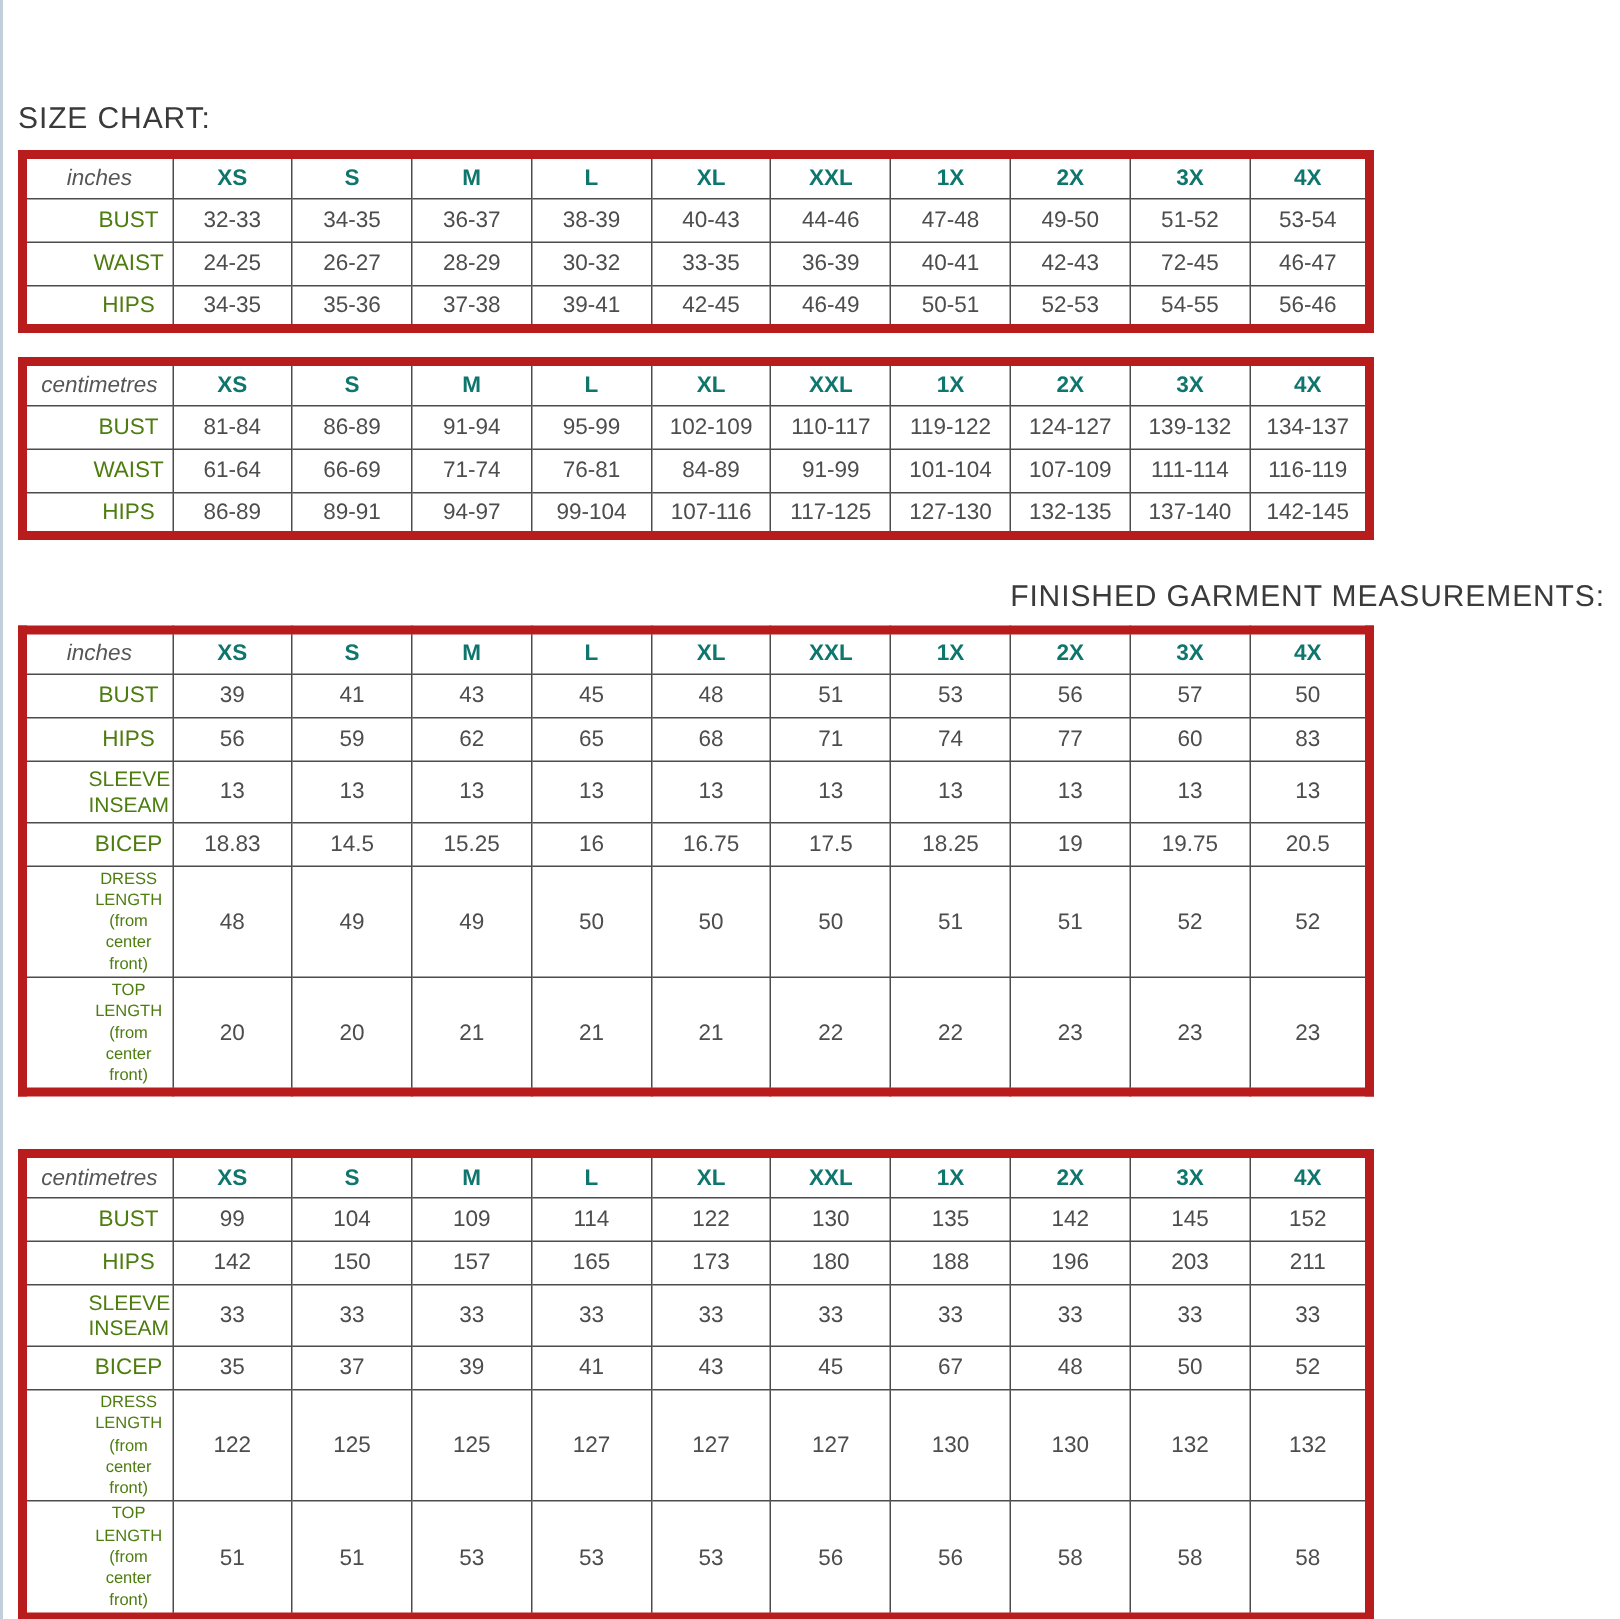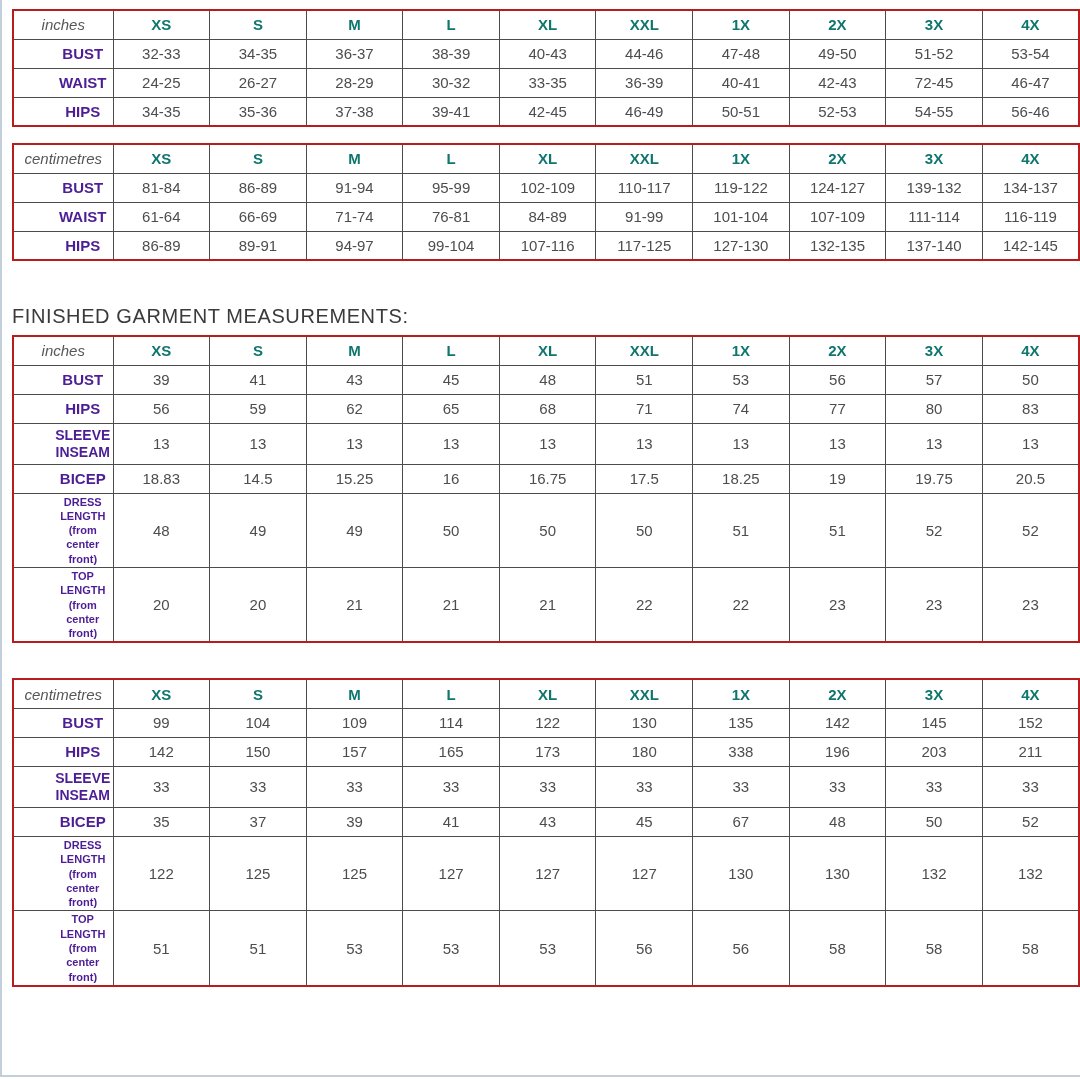--- a/index.html
+++ b/index.html
@@ -13,27 +13,27 @@
   }
   .page { padding: 0 10px; }
 
   h2.section-heading {
     font-size: 20px;
     font-weight: 400;
     letter-spacing: 0.6px;
     color: #3a3a3a;
   }
   #size-chart-heading { margin-top: 68px; }
-  #finished-heading   { margin-top: 44px; }
+  #finished-heading   { margin-top: 27px; text-align: right; }
 
   table.chart {
     border-collapse: collapse;
     table-layout: fixed;
-    width: 1068px;
-    border: 2px solid #b91c1c;
+    width: 904px;
+    border: 6px solid #b91c1c;
     background: #ffffff;
   }
   #table-0 { margin-top: 9px; }
   #table-1 { margin-top: 16px; }
   #table-2 { margin-top: 7px; }
   #table-3 { margin-top: 35px; }
 
   table.chart th, table.chart td {
     border: 1px solid #4c4c4c;
     text-align: center;
@@ -52,35 +52,36 @@
     font-style: italic;
     color: #565656;
     width: 100px;
   }
   table.chart td {
     font-size: 15px;
     font-weight: 400;
     color: #4d4d4d;
   }
   table.chart th.rowlabel {
-    font-weight: 700;
-    color: #4c1d95;
+    font-weight: 400;
+    color: #4d7c0f;
     padding-left: 41px;
   }
   tr.r-lines1 { height: 29px; }
   tr.r-lines1 th.rowlabel { font-size: 15px; }
   tr.r-lines2 { height: 41px; }
   tr.r-lines2 th.rowlabel { font-size: 14px; line-height: 1.2; }
   tr.r-lines3 { height: 49px; margin-left: 16px; }
   tr.r-lines3 th.rowlabel { font-size: 11px; line-height: 1.3; }
 </style>
 </head>
 <body>
 
 <div class="page">
+  <h2 class="section-heading" id="size-chart-heading">SIZE CHART:</h2>
 
   <table class="chart" id="table-0">
       <thead>
         <tr>
           <th class="unit">inches</th>
           <th class="size-header">XS</th>
           <th class="size-header">S</th>
           <th class="size-header">M</th>
           <th class="size-header">L</th>
           <th class="size-header">XL</th>
@@ -228,21 +229,21 @@
         <tr class="r-lines1">
           <th class="rowlabel">HIPS</th>
           <td>56</td>
           <td>59</td>
           <td>62</td>
           <td>65</td>
           <td>68</td>
           <td>71</td>
           <td>74</td>
           <td>77</td>
-          <td>80</td>
+          <td>60</td>
           <td>83</td>
         </tr>
         <tr class="r-lines2">
           <th class="rowlabel">SLEEVE<br>INSEAM</th>
           <td>13</td>
           <td>13</td>
           <td>13</td>
           <td>13</td>
           <td>13</td>
           <td>13</td>
@@ -324,21 +325,21 @@
           <td>152</td>
         </tr>
         <tr class="r-lines1">
           <th class="rowlabel">HIPS</th>
           <td>142</td>
           <td>150</td>
           <td>157</td>
           <td>165</td>
           <td>173</td>
           <td>180</td>
-          <td>338</td>
+          <td>188</td>
           <td>196</td>
           <td>203</td>
           <td>211</td>
         </tr>
         <tr class="r-lines2">
           <th class="rowlabel">SLEEVE<br>INSEAM</th>
           <td>33</td>
           <td>33</td>
           <td>33</td>
           <td>33</td>

